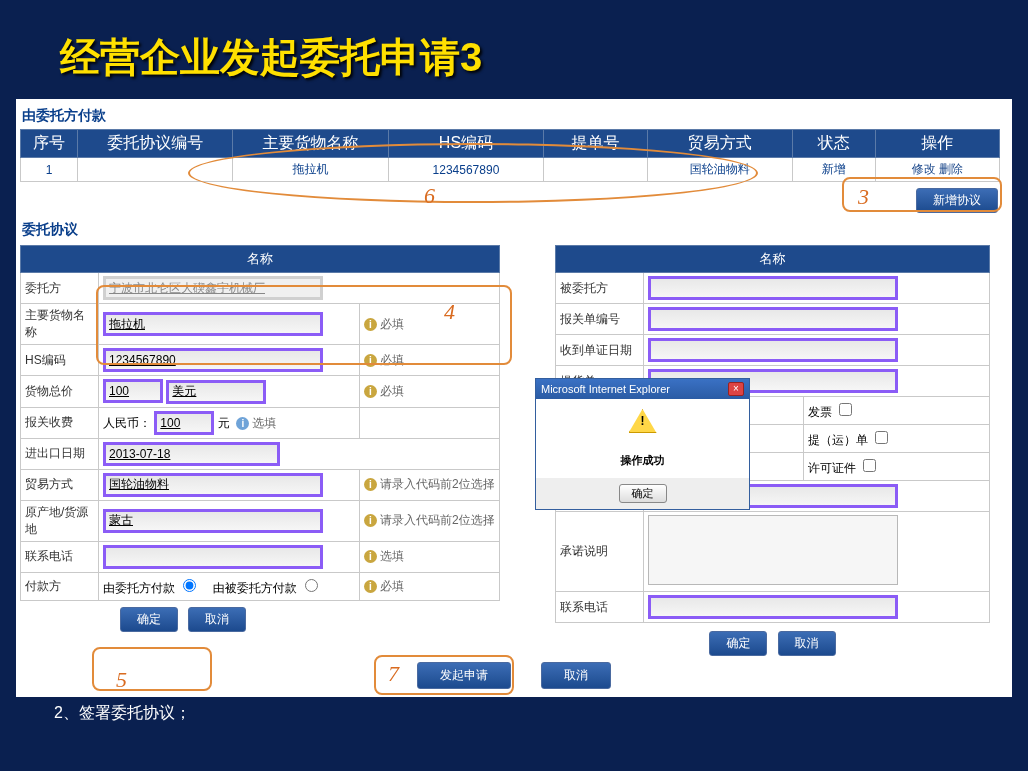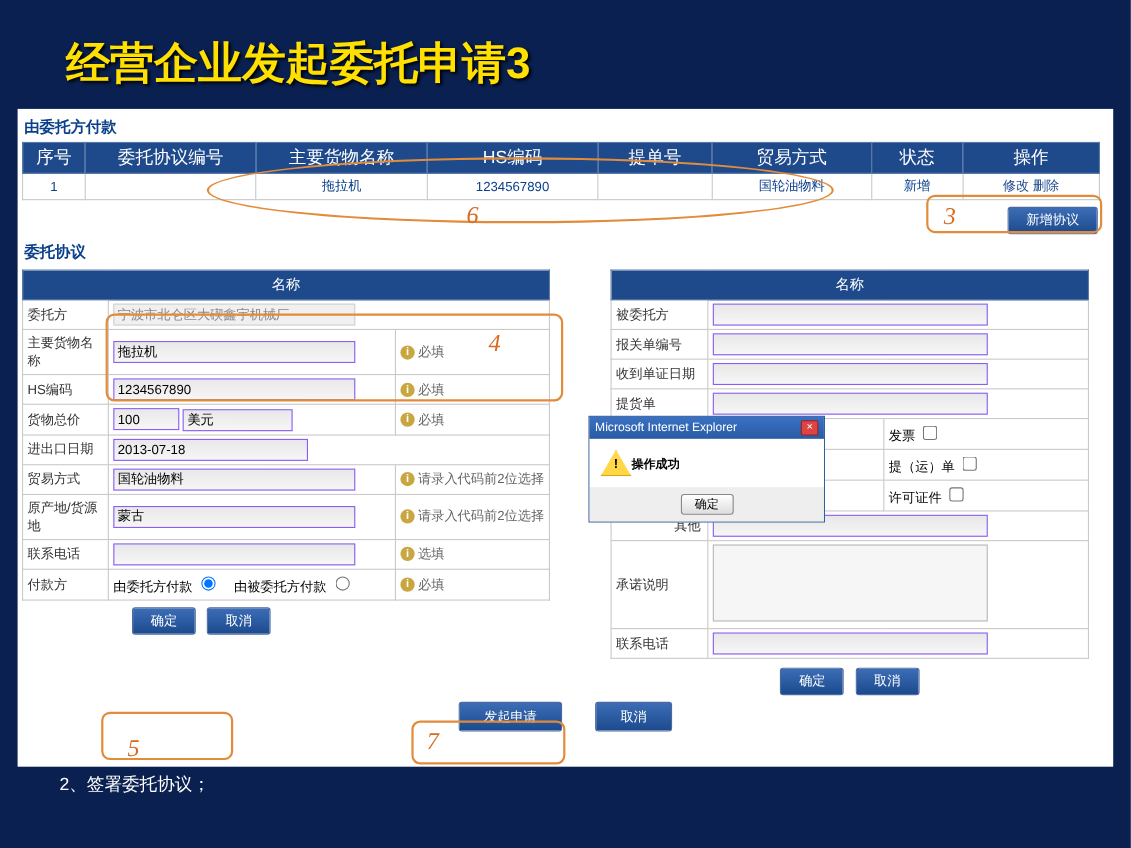--- a/index.html
+++ b/index.html
@@ -77,22 +77,23 @@
     vertical-align: middle;
   }
   table.form-tbl td.lbl {
     background: #fff;
     color: #333;
     width: 78px;
   }
   input[type="text"] {
     font-size: 12px;
     padding: 2px 3px;
-    border: 1px solid #8b5cf6;
+    border: 3px solid #8b5cf6;
     background: linear-gradient(#e8e8e8,#f6f6f6);
+    text-decoration: underline;
   }
   input.readonly { color: #888; background: #f0f0f0; border-color:#d0d0d0;}
   textarea {
     font-size: 12px; padding: 2px 3px;
     border: 1px solid #b8b8b8; resize: none;
     background:#f6f6f6;
   }
   .hint { color: #666; }
   .info-ico {
     display:inline-block; width:13px; height:13px; border-radius:50%;
@@ -125,21 +126,21 @@
   .dialog-title {
     background: linear-gradient(#3a71c4,#2a5ba4);
     color:#fff; font-size:11px; padding:3px 5px;
     display:flex; justify-content:space-between; align-items:center;
   }
   .dialog-close {
     width:16px; height:14px; background:#d44; border:1px solid #922;
     color:#fff; font-size:10px; text-align:center; line-height:12px;
     border-radius:2px; cursor:pointer;
   }
-  .dialog-body { background:#fff; padding:10px; display:flex; align-items:center; gap:0;}
+  .dialog-body { background:#fff; padding:10px; display:flex; align-items:center; gap:20px;flex-direction:column;}
   .warn-ico {
     width:28px; height:24px; background:#ffd747; border:1px solid #cc9a00;
     clip-path: polygon(50% 0, 100% 100%, 0 100%);
     position:relative;
   }
   .warn-ico::after { content:"!"; position:absolute; top:4px; left:11px; color:#000; font-weight:bold;}
   .dialog-foot { background:#eee; text-align:center; padding:6px;}
   .dialog-foot button {
     font-size:11px; padding:1px 12px; border:1px solid #888;
     background:linear-gradient(#fff,#ddd); border-radius:3px; cursor:pointer;
@@ -216,20 +217,30 @@
         </tr>
         <tr>
           <td class="lbl">货物总价</td>
           <td>
             <input type="text" style="width: 60px;" value="100">
             <input type="text" style="width: 100px;" value="美元">
           </td>
           <td class="hint"><span class="info-ico">i</span><span>必填</span></td>
         </tr>
         <tr>
+          <td class="lbl">报关收费</td>
+          <td>
+            <span>人民币：</span>
+            <input type="text" style="width: 60px;" value="100">
+            <span>元</span>
+            &nbsp;<span class="info-ico info-blue">i</span><span class="hint">选填</span>
+          </td>
+          <td></td>
+        </tr>
+        <tr>
           <td class="lbl">进出口日期</td>
           <td colspan="2"><input type="text" style="width: 177px;" value="2013-07-18"></td>
         </tr>
         <tr>
           <td class="lbl">贸易方式</td>
           <td><input type="text" style="width: 220px;" value="国轮油物料"></td>
           <td class="hint"><span class="info-ico">i</span><span>请录入代码前2位选择</span></td>
         </tr>
         <tr>
           <td class="lbl">原产地/货源地</td>

